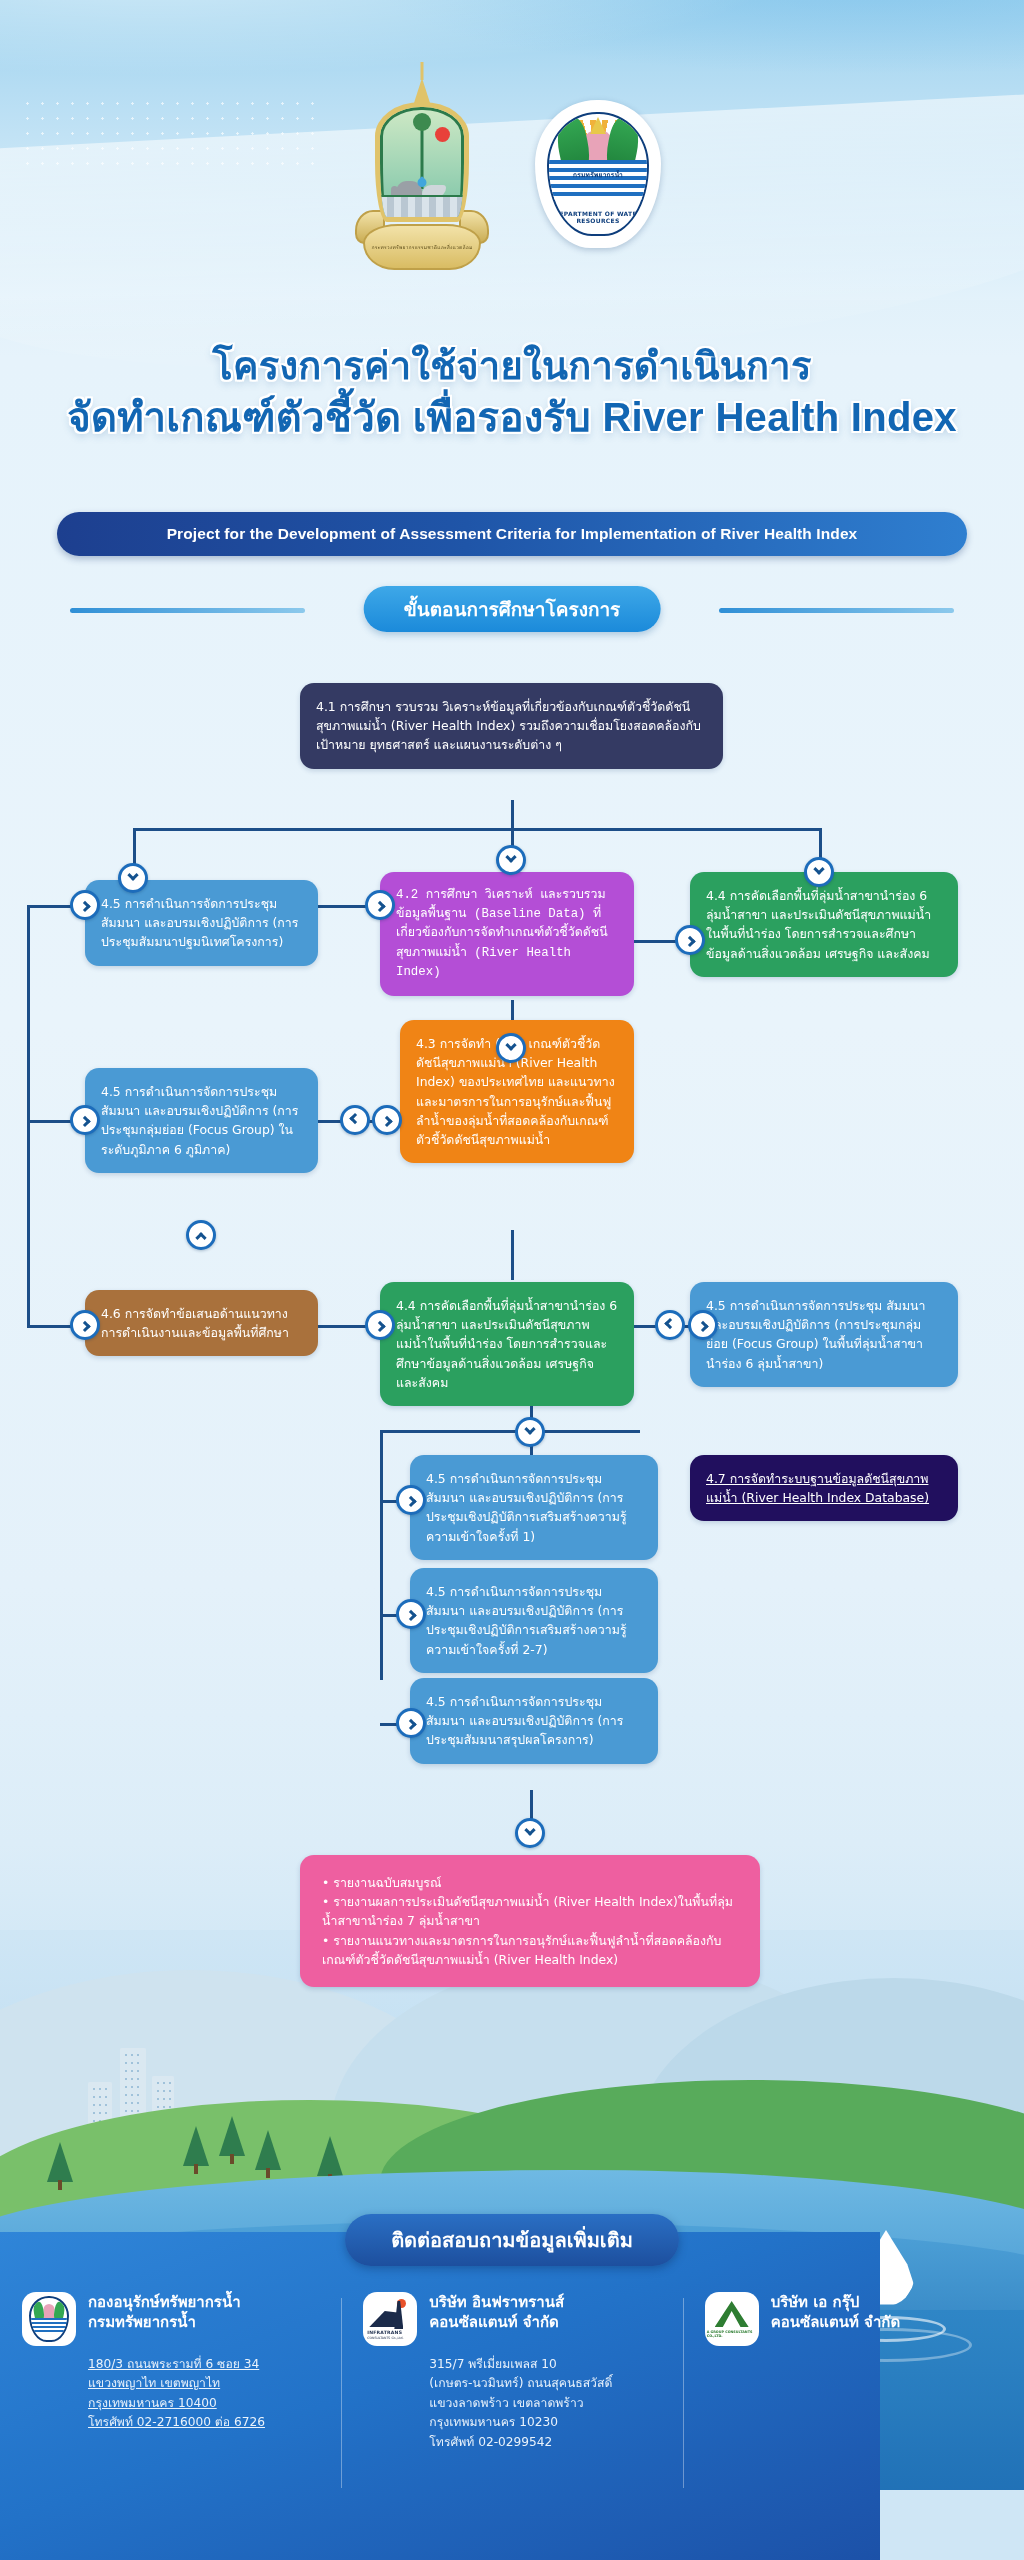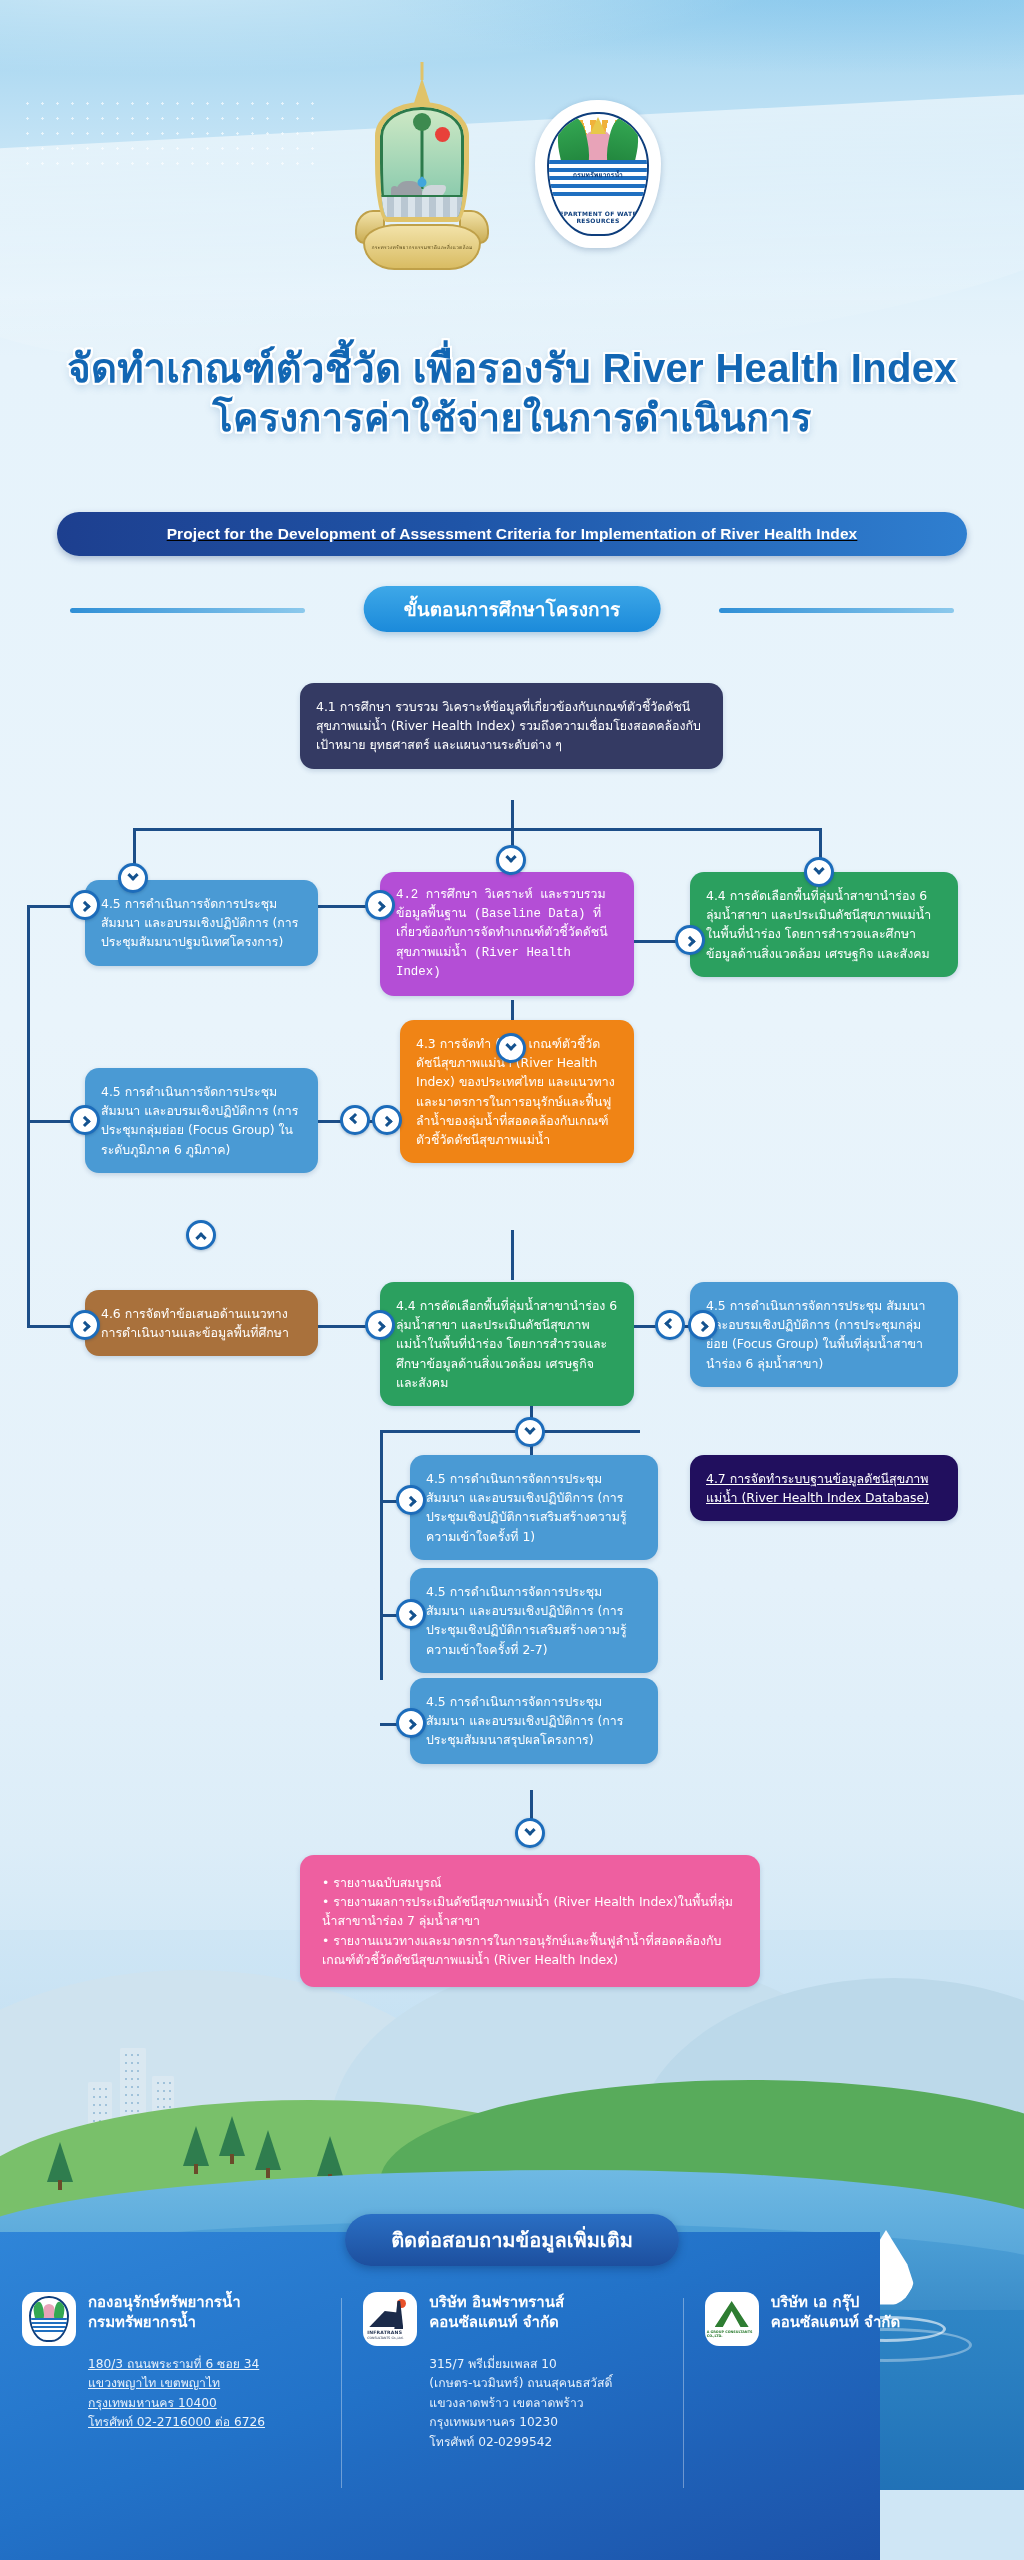--- a/index.html
+++ b/index.html
@@ -187,21 +187,20 @@
        0 4px 8px rgba(30,90,150,.28);
   }
   .title-line.l2 { font-size: 40px; }
 
   .subtitle-bar {
     position:absolute; left: 57px; top: 512px; width: 910px; height: 44px;
     background: linear-gradient(90deg,#1d3f8f 0%, #1f55a8 45%, #2f7fd0 100%);
     border-radius: 22px;
     display:flex; align-items:center; justify-content:center;
     box-shadow: 0 3px 7px rgba(20,50,110,.3);
-    text-decoration: underline;
   }
   .subtitle-bar span {
     font-family:"Liberation Sans", sans-serif;
     color:#fff; font-weight:bold; font-size:15.5px; letter-spacing:.1px;
   }
 
   .section-head { position:absolute; left:0; top: 586px; width:1024px; height:46px; }
   .sh-pill {
     position:absolute; left:50%; top:0; transform:translateX(-50%);
     background: linear-gradient(180deg,#3ea8e8,#1b8ada);
@@ -409,22 +408,22 @@
           <div class="dwr-sea"></div>
           <div class="dwr-text-top">กรมทรัพยากรน้ำ</div>
           <div class="dwr-text-bot">DEPARTMENT OF WATER RESOURCES</div>
         </div>
       </div>
     </div>
 
   </div>
 
   <div class="title-wrap">
+    <div class="title-line l1">โครงการค่าใช้จ่ายในการดำเนินการ</div>
     <div class="title-line l2">จัดทำเกณฑ์ตัวชี้วัด เพื่อรองรับ River Health Index</div>
-    <div class="title-line l1">โครงการค่าใช้จ่ายในการดำเนินการ</div>
   </div>
 
   <div class="subtitle-bar">
     <span>Project for the Development of Assessment Criteria for Implementation of River Health Index</span>
   </div>
 
   <div class="section-head">
     <div class="sh-rule left"></div>
     <div class="sh-rule right"></div>
     <div class="sh-pill">

